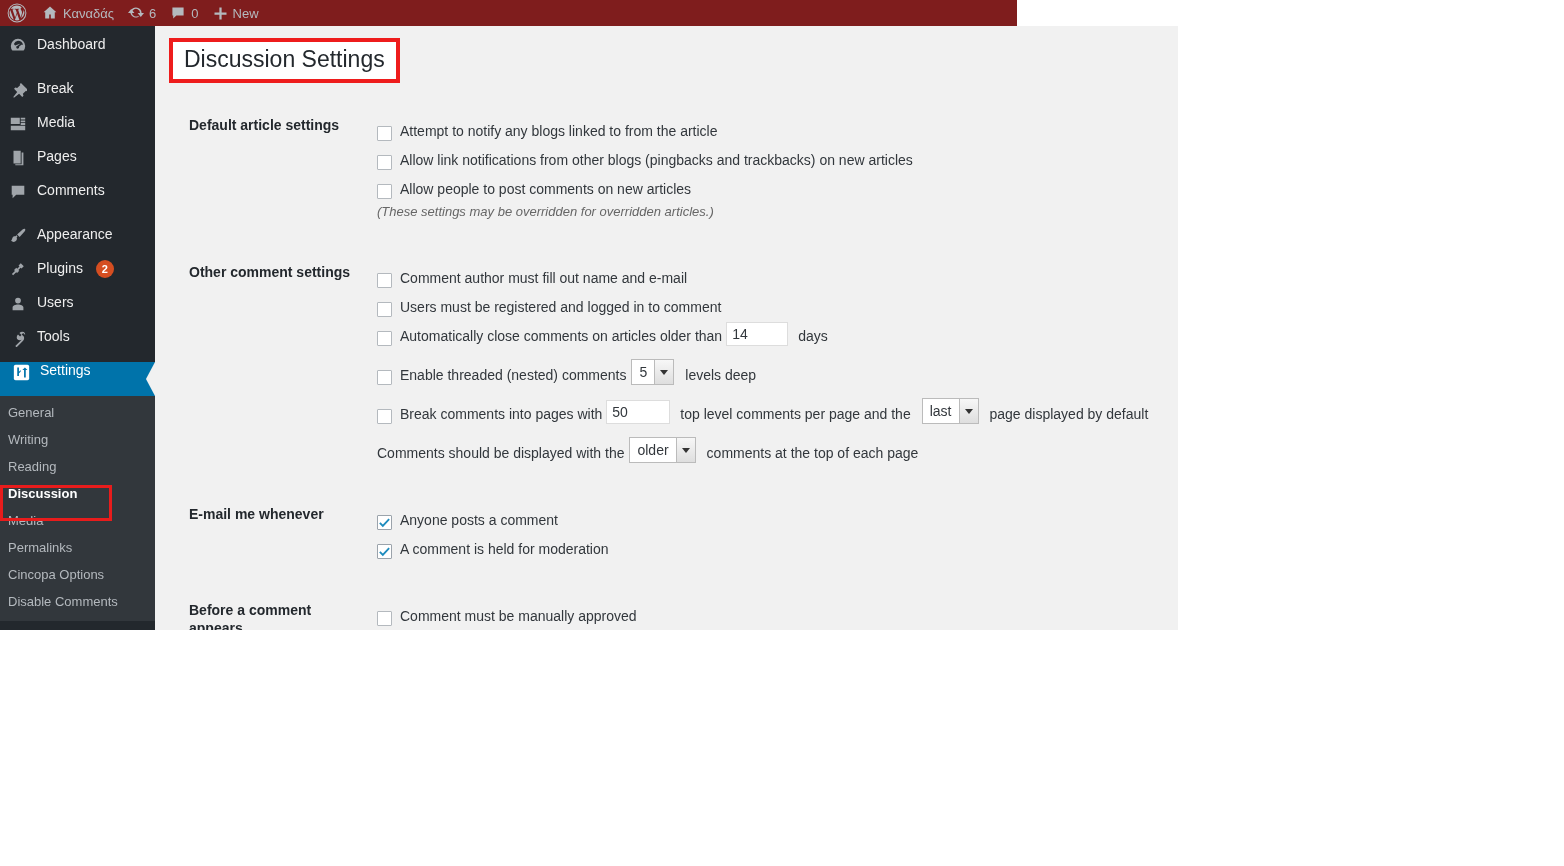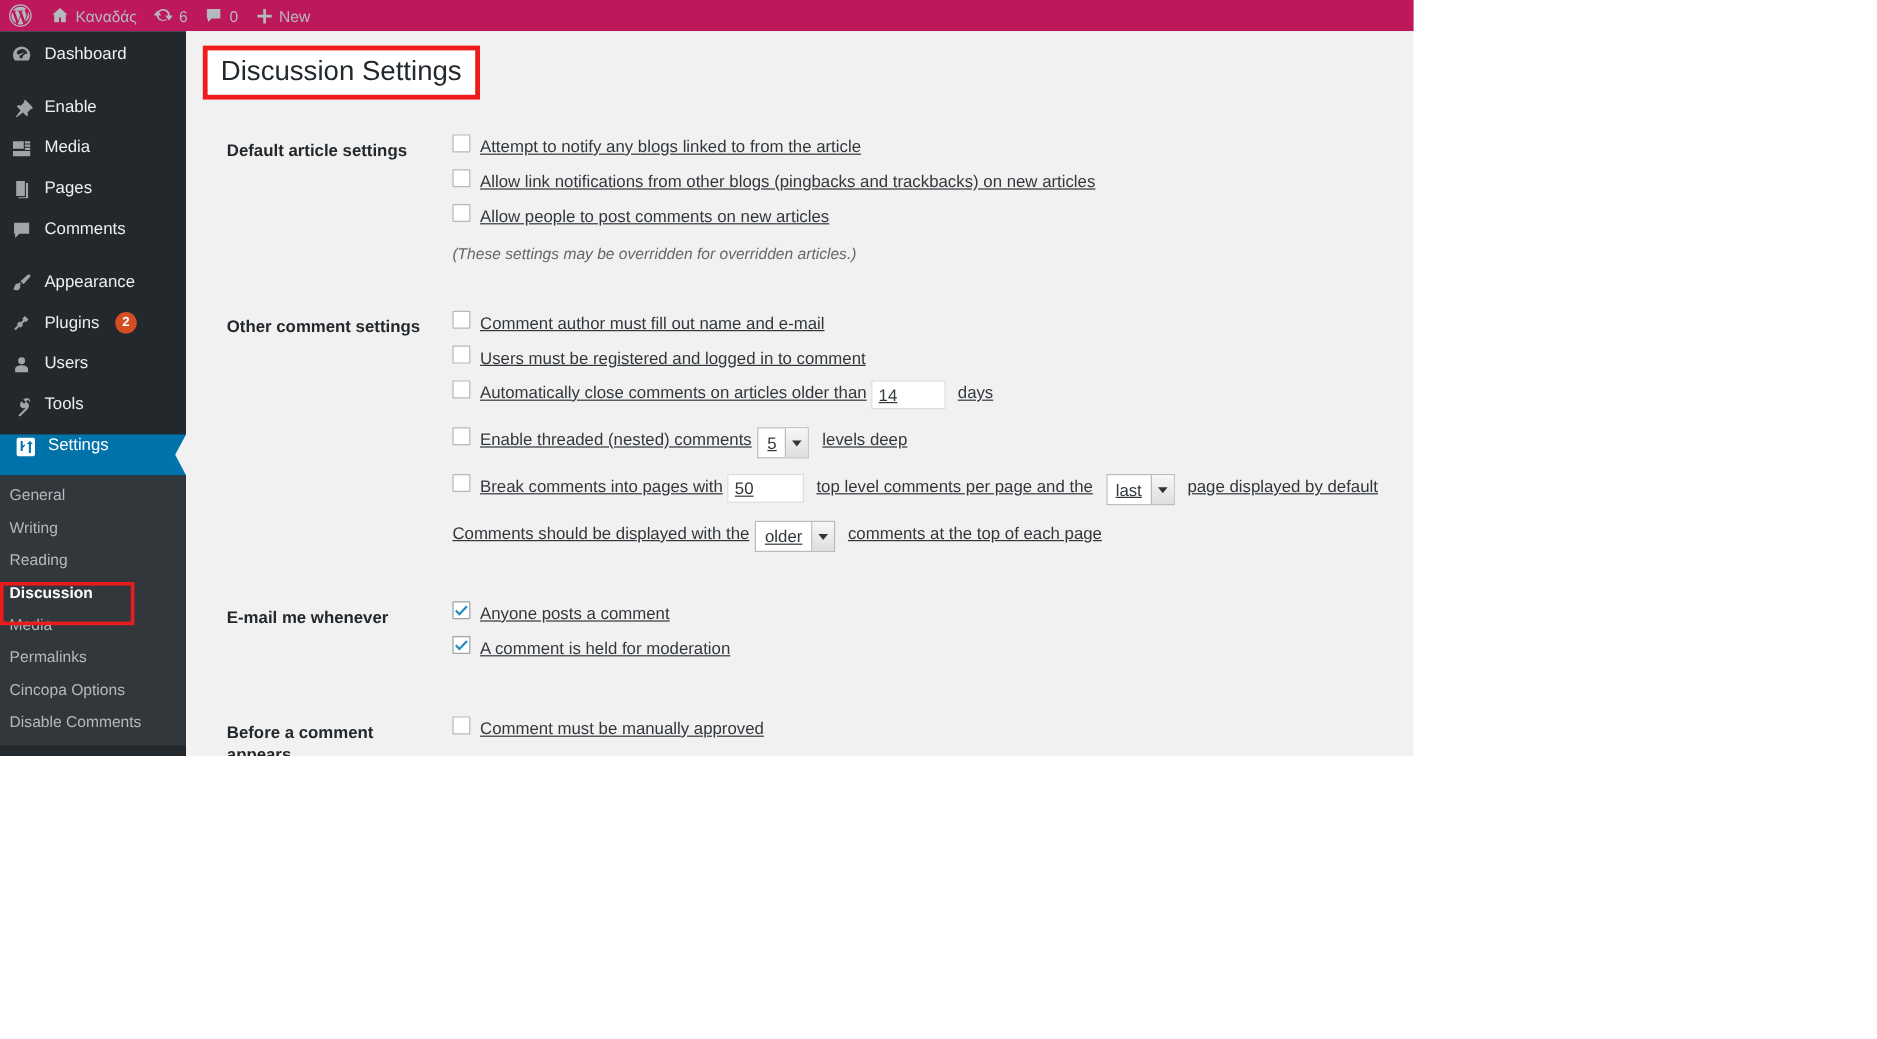--- a/index.html
+++ b/index.html
@@ -8,22 +8,22 @@
     width: 1564px; height: 866px;
     background: #ffffff;
     font-family: "Liberation Sans", sans-serif;
     overflow: hidden;
   }
   #app { position: relative; width: 1564px; height: 866px; background: #fff; }
 
   
   #adminbar {
     position: absolute; top: 0; left: 0;
-    width: 1178px; height: 26px;
-    background: #be185d;
+    width: 1017px; height: 26px;
+    background: #7f1d1d;
     display: flex; align-items: center;
     color: #b4b9be; font-size: 13px;
   }
   .ab-item {
     display: flex; align-items: center; height: 26px;
     padding: 0 7px; gap: 5px; color: #b4b9be; white-space: nowrap;
   }
   .ab-item svg { display: block; }
   .ab-count { color: #b4b9be; font-size: 13px; }
   .wp-logo { padding: 0 8px 0 7px; }
@@ -97,23 +97,23 @@
   #form { position: absolute; left: 0; top: 78px; width: 1023px; }
   .section { display: flex; align-items: flex-start; }
   .sec-label {
     width: 222px; flex: none;
     padding: 12px 10px 0 34px;
     font-size: 14px; font-weight: bold; color: #23282d;
     line-height: 18px;
   }
   .sec-body { flex: 1; padding-top: 8px; padding-bottom: 8px; }
   .opt-row {
-    display: flex; align-items: flex-start;
+    display: flex; align-items: flex-end;
     min-height: 29px; font-size: 14px; color: #32373c;
-    white-space: nowrap; line-height: 20px; text-decoration: underline;
+    white-space: nowrap; line-height: 20px;
   }
   .opt-row .lbl { margin-left: 8px; }
   .opt-row .txt { margin: 0 6px; }
   .note {
     font-size: 13px; color: #666; font-style: italic;
     padding-top: 5px; padding-bottom: 2px; white-space: nowrap;
   }
   .cb {
     width: 15px; height: 15px; flex: none;
     border: 1px solid #b4b9be; background: #fff;
@@ -214,21 +214,21 @@
     </div>
 
     <div class="menu-sep"></div>
 
     <div class="menu-item">
       <span class="mi-ico">
         <svg width="18" height="18" viewBox="0 0 20 20" fill="currentColor">
           <path d="M13.3 2.3L11.9 3.7l.7.7-3.5 3.5-2.1-.7-1.4 1.4 3.5 3.5-4.3 5.7.7.7 5.7-4.3 3.5 3.5 1.4-1.4-.7-2.1 3.5-3.5.7.7 1.4-1.4-7.2-7.2z"></path>
         </svg>
       </span>
-      <span>Enable</span>
+      <span>Break</span>
     </div>
 
     <div class="menu-item">
       <span class="mi-ico">
         <svg width="18" height="18" viewBox="0 0 20 20" fill="currentColor">
           <path d="M2 3h10v7H2V3zm1.5 5.5L6 6l1.5 1.8L9 6.2l1.5 2.3h-7zM13 3h5v2h-5V3zm0 3h5v2h-5V6zm0 3h5v2h-5V9zM2 12h16v5H2v-5z"></path>
         </svg>
       </span>
       <span>Media</span>
     </div>

